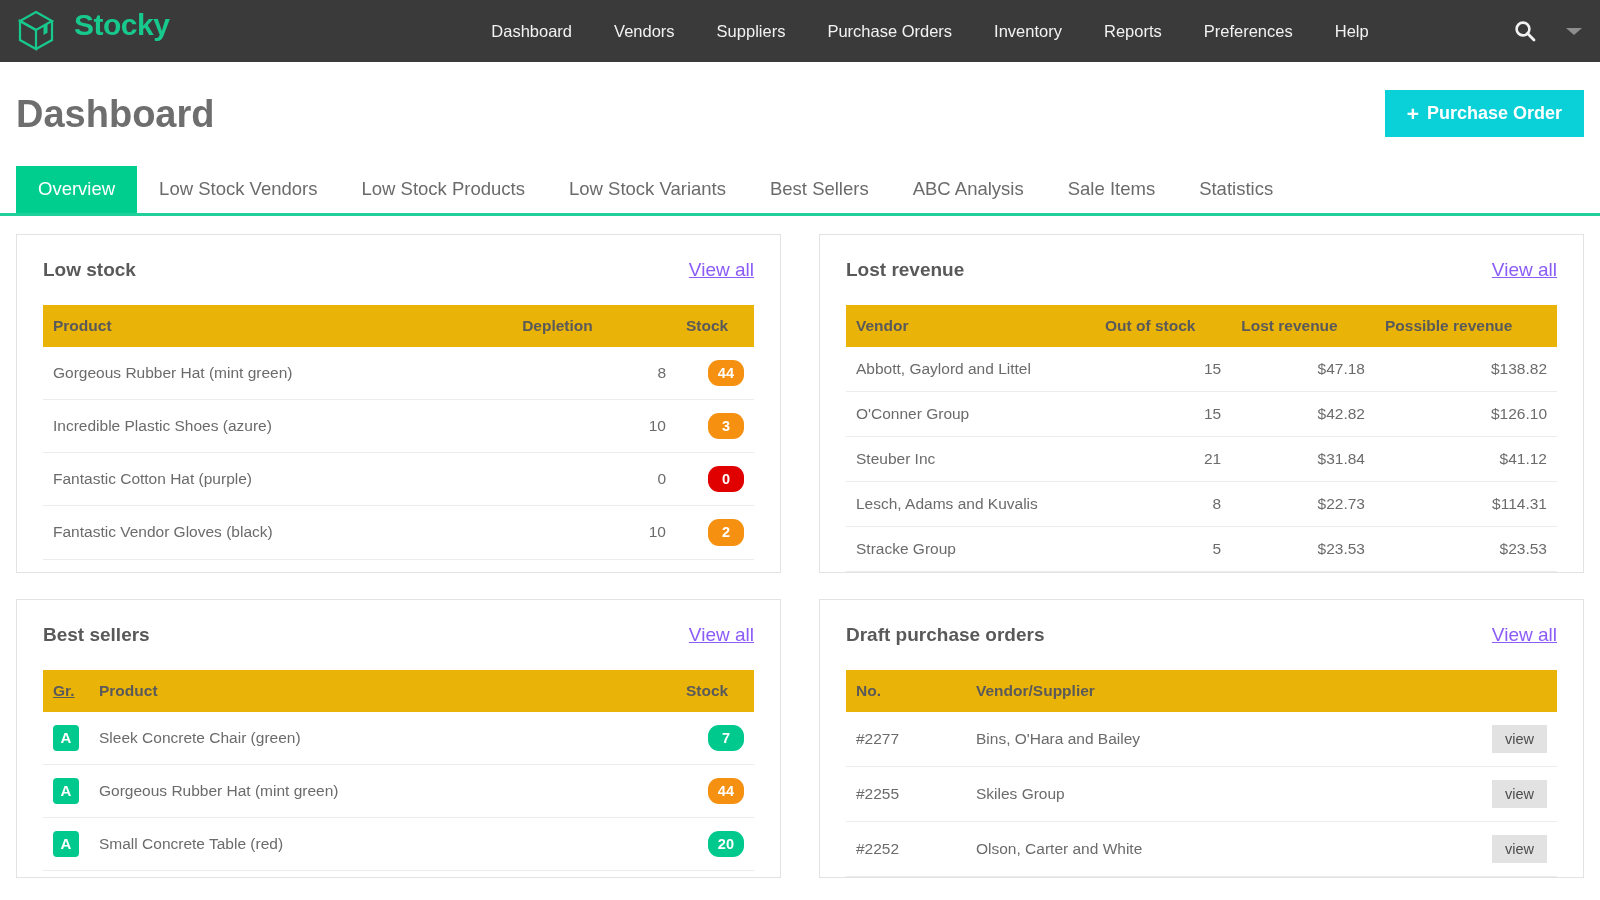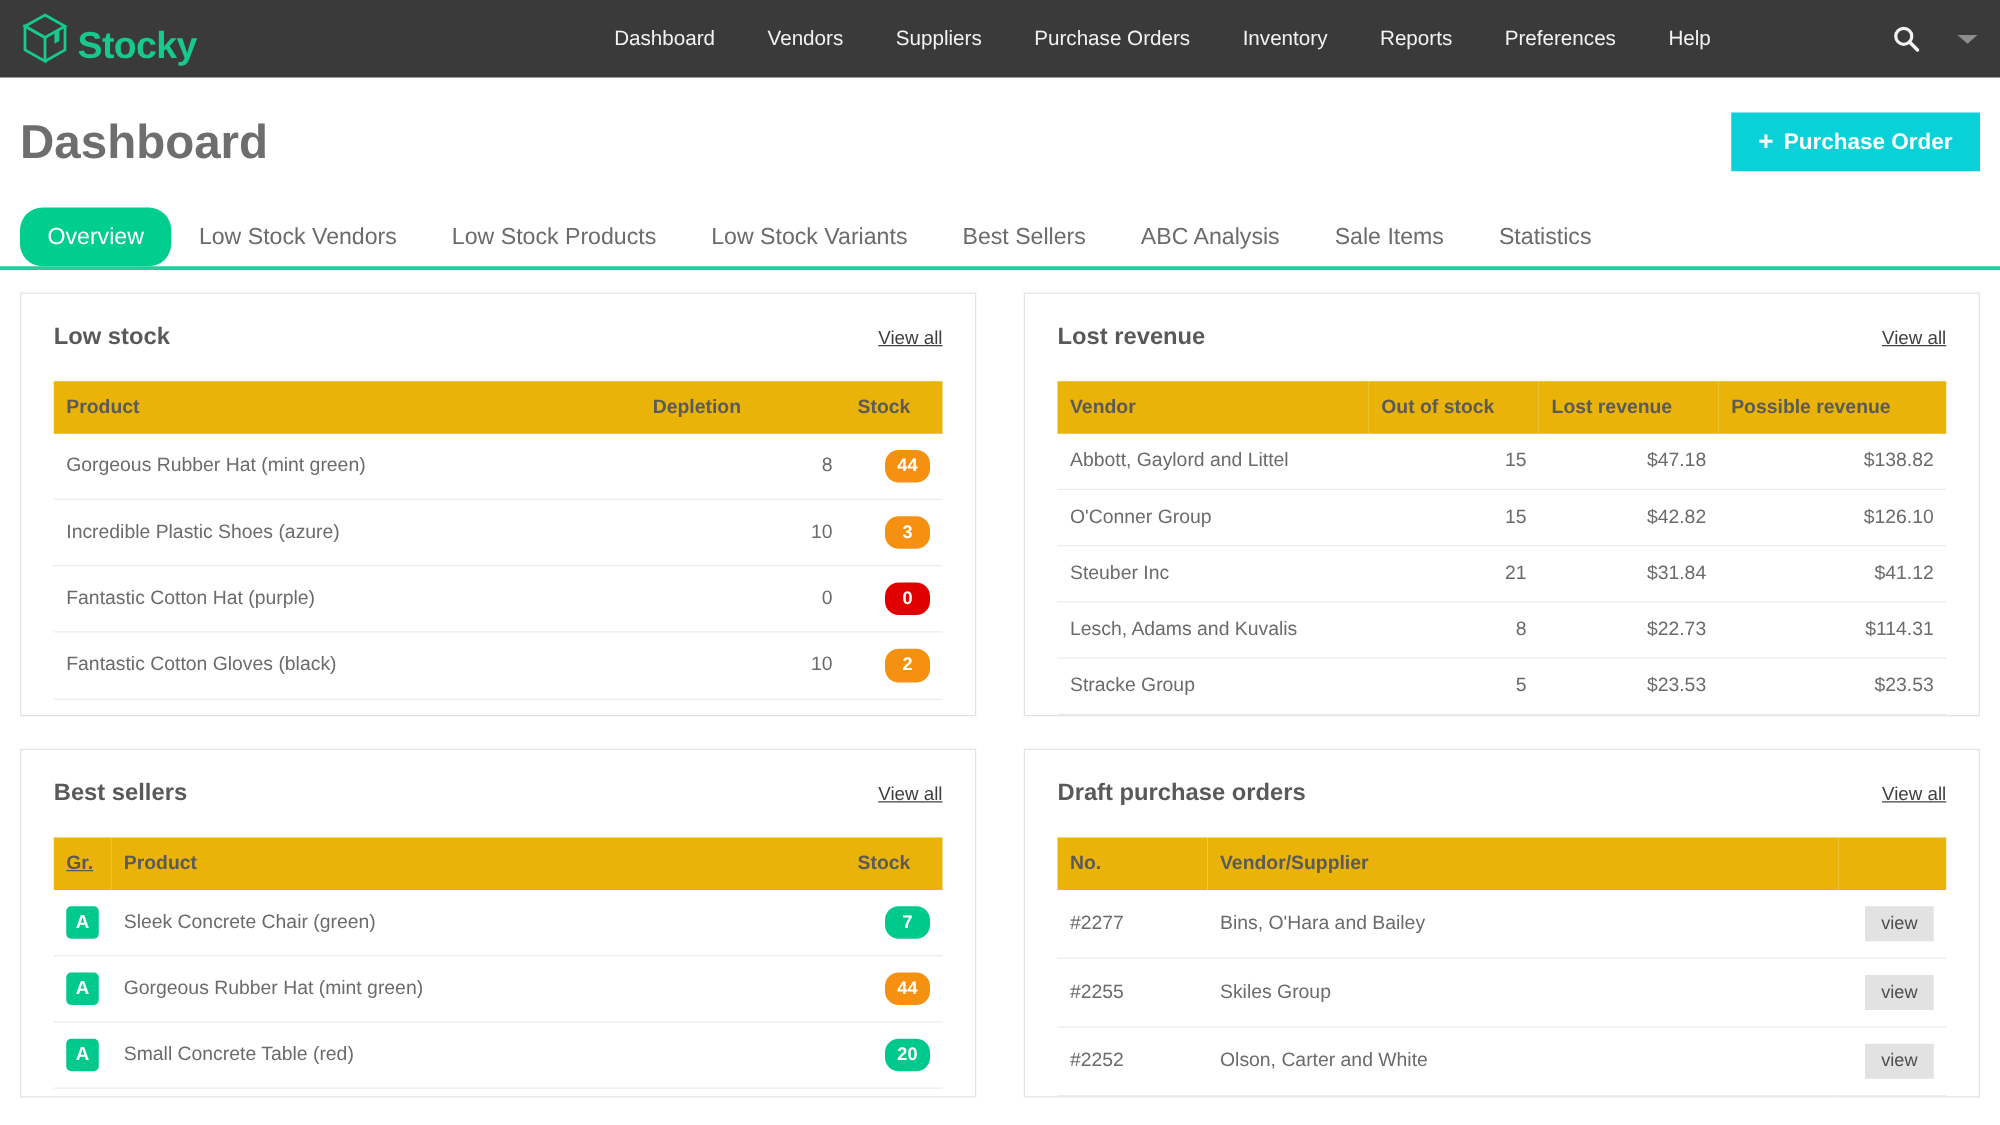--- a/index.html
+++ b/index.html
@@ -15,22 +15,22 @@
   
   .topbar {
     height: 62px;
     background: #3a3a3a;
     display: flex;
     align-items: center;
     position: relative;
   }
   .brand {
     display: flex;
-    align-items: flex-end;
-    gap: 6px;
+    align-items: flex-start;
+    gap: 18px;
     margin-left: 16px;
     width: 360px;
   }
   .brand-logo { width: 40px; height: 42px; display:block; }
   .brand-name {
     color: #18c98e;
     font-size: 30px;
     font-weight: bold;
     letter-spacing: -0.5px;
     line-height: 1;
@@ -108,21 +108,20 @@
   .tab {
     font-size: 18.5px;
     color: #6b6b6b;
     padding: 12px 22px 13px 22px;
     cursor: pointer;
     white-space: nowrap;
   }
   .tab.active {
     background: #00ce8f;
     color: #ffffff;
-    border-radius: 18px;
   }
 
   
   .content {
     padding: 18px 16px 0 16px;
     display: grid;
     grid-template-columns: 1fr 1fr;
     column-gap: 38px;
     row-gap: 26px;
   }
@@ -136,22 +135,22 @@
     align-items: baseline;
     justify-content: space-between;
     margin-bottom: 24px;
   }
   .card-title {
     font-size: 19px;
     font-weight: bold;
     color: #595959;
   }
   .view-all {
-    font-size: 15px;
-    color: #404040;
+    font-size: 19px;
+    color: #8b5cf6;
     text-decoration: underline;
     cursor: pointer;
     text-align: right;
   }
 
   table.grid {
     width: 100%;
     border-collapse: collapse;
     font-size: 15.5px;
   }
@@ -291,21 +290,21 @@
           <td>Incredible Plastic Shoes (azure)</td>
           <td class="num">10</td>
           <td class="cell-right"><span class="pill orange">3</span></td>
         </tr>
         <tr>
           <td>Fantastic Cotton Hat (purple)</td>
           <td class="num">0</td>
           <td class="cell-right"><span class="pill red">0</span></td>
         </tr>
         <tr>
-          <td>Fantastic Cotton Gloves (black)</td>
+          <td>Fantastic Vendor Gloves (black)</td>
           <td class="num">10</td>
           <td class="cell-right"><span class="pill orange">2</span></td>
         </tr>
       </tbody>
     </table>
   </section>
 
   <section class="card">
     <div class="card-head">
       <span class="card-title">Lost revenue</span>

